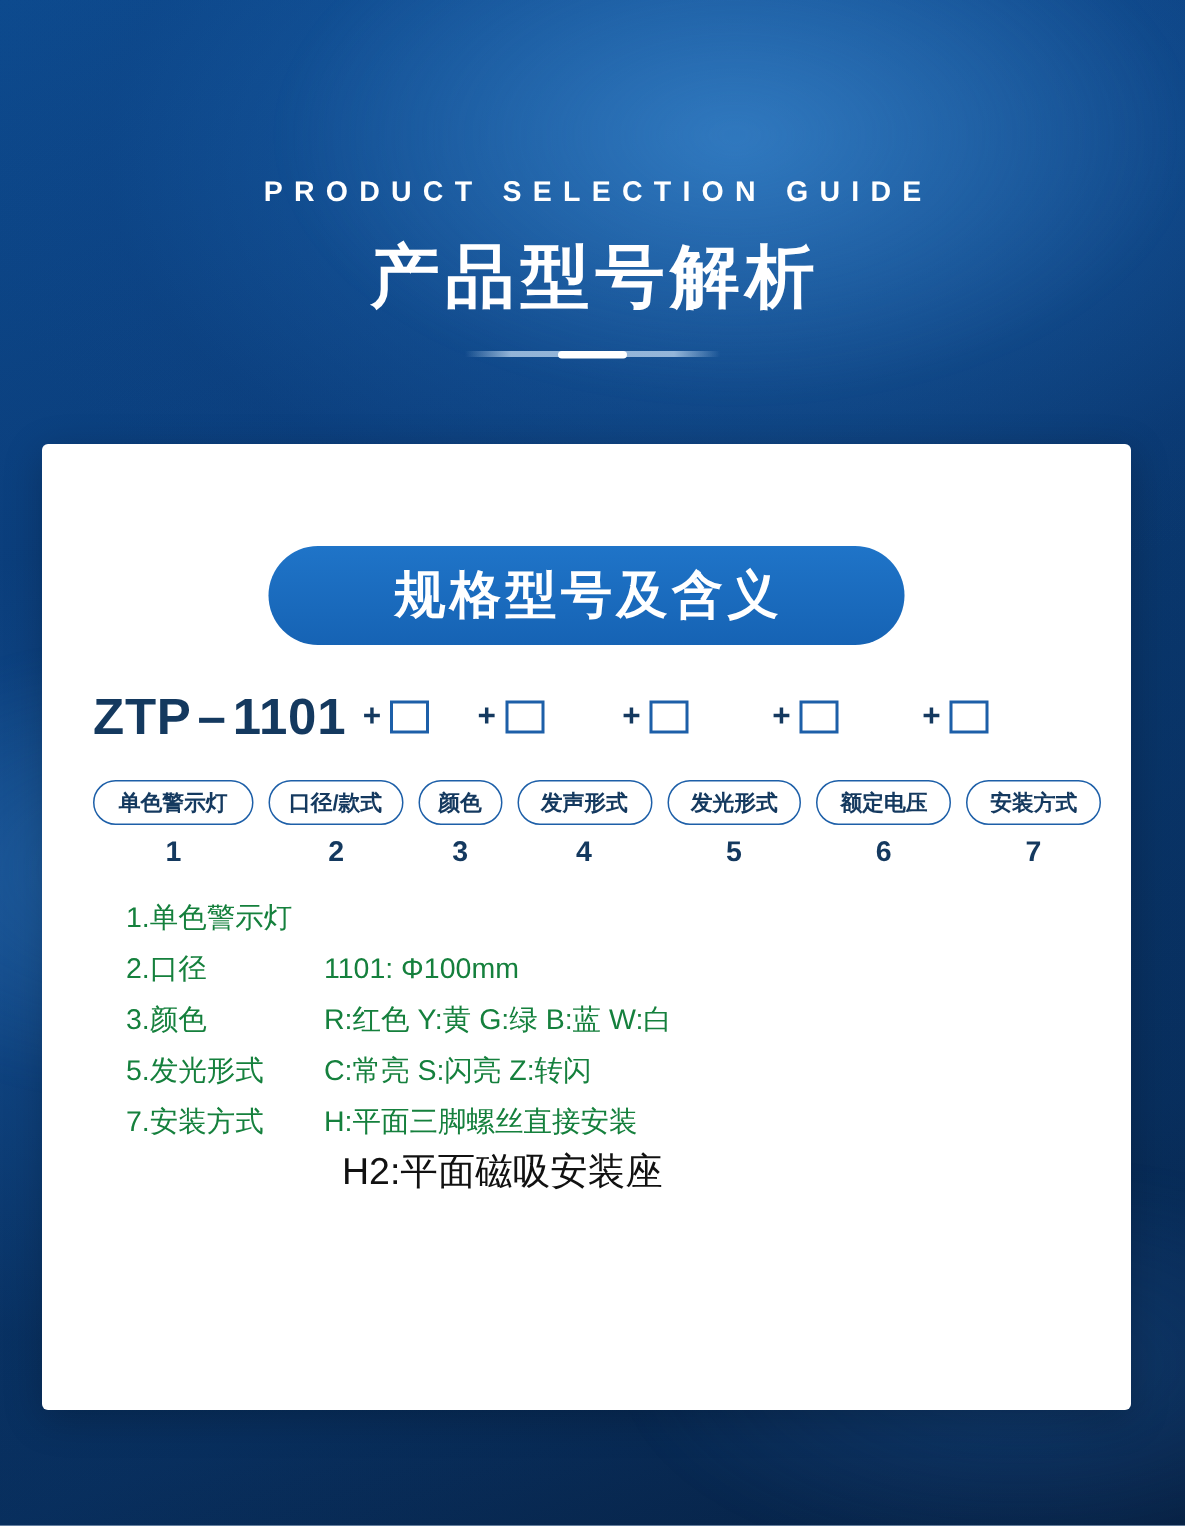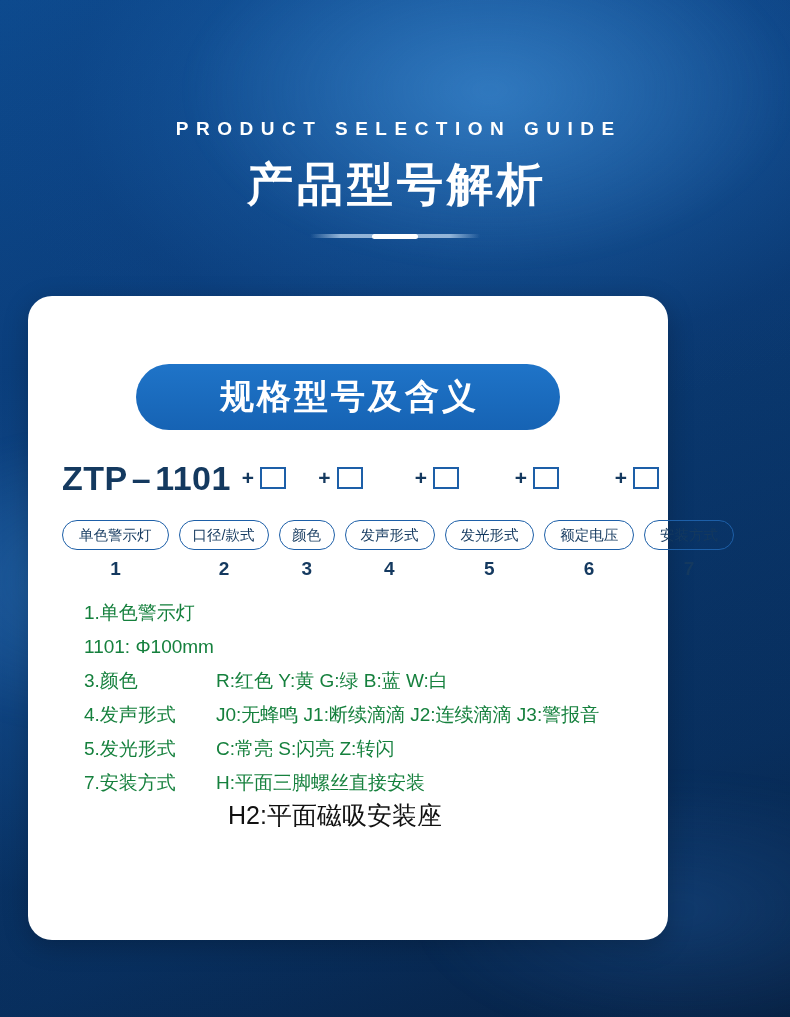--- a/index.html
+++ b/index.html
@@ -94,24 +94,24 @@
     margin-top: -2.5px;
     background: #ffffff;
     border-radius: 3px;
   }
 
   
   .card {
     position: absolute;
     left: 28px;
     top: 296px;
-    width: 640px;
+    width: 726px;
     height: 644px;
     background: #ffffff;
-    border-radius: 24px;
+    border-radius: 4px;
     box-shadow: 0 6px 26px rgba(0,0,0,0.22);
   }
   .pill {
     position: absolute;
     left: 50%;
     margin-left: -212px;
     top: 68px;
     width: 424px;
     height: 66px;
     border-radius: 33px;
@@ -176,21 +176,21 @@
     width: 672px;
     display: flex;
     align-items: center;
   }
   .chip {
     height: 30px;
     border: 1.5px solid #1d5fa8;
     border-radius: 15px;
     color: #14395f;
     font-size: 14.5px;
-    font-weight: normal;
+    font-weight: bold;
     display: flex;
     align-items: center;
     justify-content: center;
     white-space: nowrap;
     box-sizing: border-box;
     padding: 0 6px;
   }
   .nums {
     position: absolute;
     left: 34px;
@@ -306,31 +306,28 @@
       <div class="num" style="width:104px;margin-left:10px;">6</div>
       <div class="num" style="width:104px;margin-left:10px;">7</div>
     </div>
 
     <div class="legend">
       <div class="legend-row">
         <div class="legend-key">1.单色警示灯</div>
         <div class="legend-val"></div>
       </div>
       <div class="legend-row">
+        <div class="legend-key">2.口径</div>
         <div class="legend-val">1101: Φ100mm</div>
       </div>
       <div class="legend-row">
         <div class="legend-key">3.颜色</div>
         <div class="legend-val">R:红色  Y:黄  G:绿  B:蓝  W:白</div>
       </div>
       <div class="legend-row">
-        <div class="legend-key">4.发声形式</div>
-        <div class="legend-val">J0:无蜂鸣    J1:断续滴滴    J2:连续滴滴    J3:警报音</div>
-      </div>
-      <div class="legend-row">
         <div class="legend-key">5.发光形式</div>
         <div class="legend-val">C:常亮      S:闪亮      Z:转闪</div>
       </div>
       <div class="legend-row">
         <div class="legend-key">7.安装方式</div>
         <div class="legend-val">H:平面三脚螺丝直接安装</div>
       </div>
       <div class="legend-sub">H2:平面磁吸安装座</div>
     </div>
   </div>

